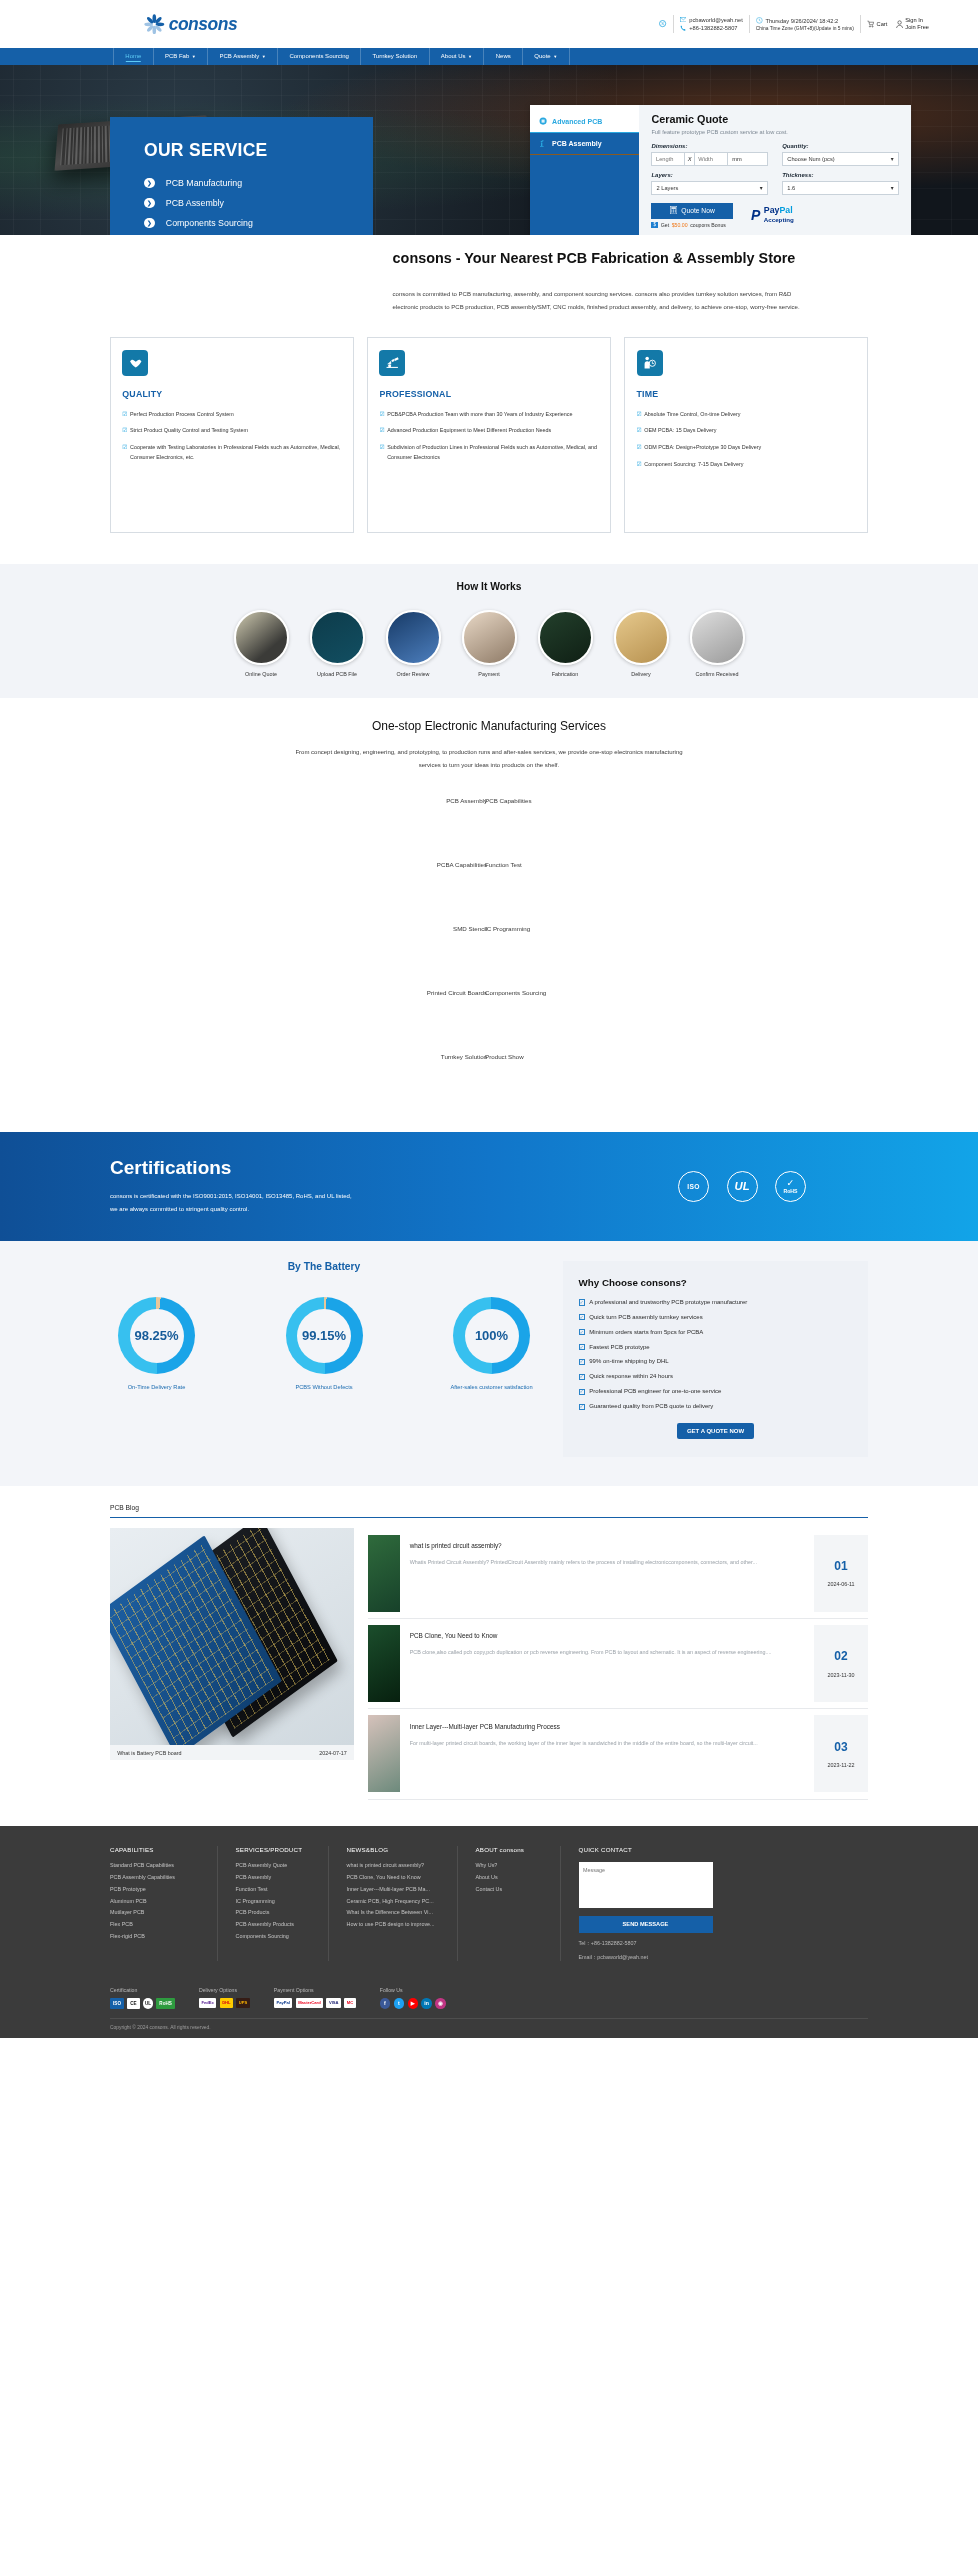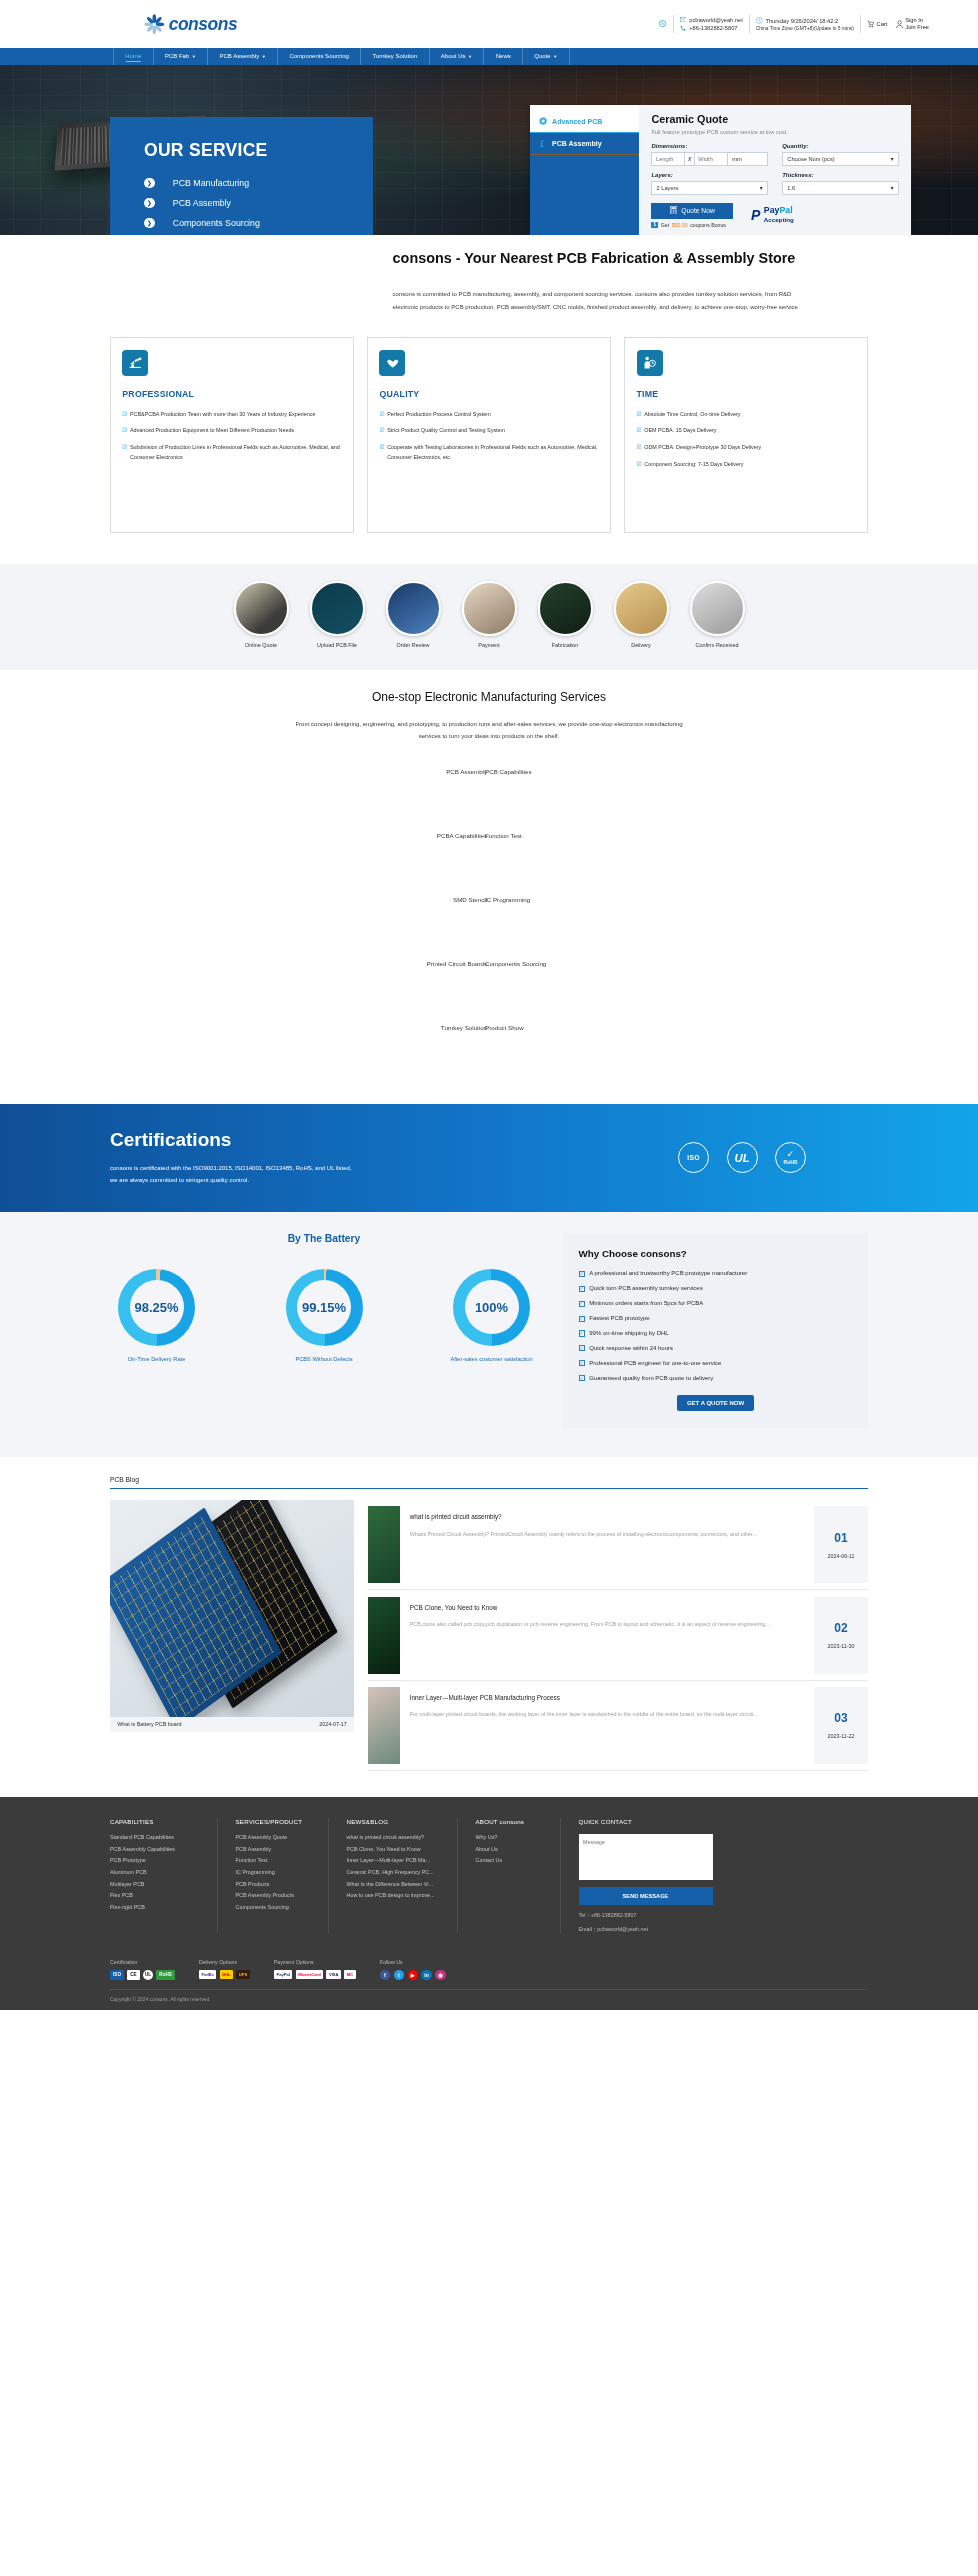--- a/index.html
+++ b/index.html
@@ -67,21 +67,21 @@
     opacity: .65;
   }
   .chip2 { left: 222px; top: 72px; width: 118px; height: 36px; }
   
   .service-panel {
     position: absolute; left: 110px; top: 52px; width: 263px; height: 131px;
     background: #1560a8; color: #fff; padding: 23px 0 0 34px; z-index: 3;
   }
   .service-title { font-size: 17.5px; font-weight: bold; letter-spacing: 0.3px; margin-bottom: 17px; }
   .service-list { display: flex; flex-direction: column; gap: 9.3px; }
-  .service-li { display: flex; align-items: flex-start; gap: 18px; font-size: 8.8px; }
+  .service-li { display: flex; align-items: flex-start; gap: 11px; font-size: 8.8px; }
   .sli-bullet {
     width: 10.8px; height: 10.8px; border-radius: 50%; background: #fff; color: #1560a8;
     display:flex; align-items:center; justify-content:center; font-size: 5.7px; font-weight: bold; flex:0 0 auto;
   }
   
   .quote-widget {
     position: absolute; right: 67px; top: 40px; width: 381px; display: flex;
     background: #f2f5f8; z-index: 4; box-shadow: 0 1px 5.2px rgba(0,0,0,.25);
   }
   .qw-side { width: 109px; background: #fff; padding-top: 7.2px; }
@@ -523,59 +523,59 @@
   <div class="intro-right">
     <h2 class="intro-h2">consons - Your Nearest PCB Fabrication &amp; Assembly Store</h2>
     <p class="intro-p">consons is committed to PCB manufacturing, assembly, and component sourcing services. consons also provides turnkey solution services, from R&amp;D electronic products to PCB production, PCB assembly/SMT, CNC molds, finished product assembly, and delivery, to achieve one-stop, worry-free service.</p>
   </div>
 </section>
 
 <section class="cards">
   <div class="card">
     <div class="card-icon">
       <svg width="15.5" height="15.5" viewBox="0 0 30 30" fill="#fff">
+          <path d="M4 12c2-3 5-4 7-2l4 3 4-3c2-2 5-1 7 2-2 5-6 9-11 12C10 21 6 17 4 12z"></path>
+        </svg>
+    </div>
+    <div class="card-title">QUALITY</div>
+    <div class="card-li">
+        <span class="chk">☑</span>
+        <span>Perfect Production Process Control System</span>
+      </div>
+    <div class="card-li">
+        <span class="chk">☑</span>
+        <span>Strict Product Quality Control and Testing System</span>
+      </div>
+    <div class="card-li">
+        <span class="chk">☑</span>
+        <span>Cooperate with Testing Laboratories in Professional Fields such as Automotive, Medical, Consumer Electronics, etc.</span>
+      </div>
+  </div>
+  <div class="card">
+    <div class="card-icon">
+      <svg width="15.5" height="15.5" viewBox="0 0 30 30" fill="#fff">
           <path d="M4 18 L12 11 L12 18 Z" opacity=".95"></path>
           <rect x="13" y="9" width="5" height="4" transform="rotate(-25 15 11)"></rect>
           <rect x="18" y="6" width="8" height="4" transform="rotate(-25 22 8)"></rect>
           <circle cx="9" cy="21" r="3"></circle>
           <rect x="3" y="23" width="22" height="2"></rect>
         </svg>
     </div>
     <div class="card-title">PROFESSIONAL</div>
     <div class="card-li">
         <span class="chk">☑</span>
         <span>PCB&amp;PCBA Production Team with more than 30 Years of Industry Experience</span>
       </div>
     <div class="card-li">
         <span class="chk">☑</span>
         <span>Advanced Production Equipment to Meet Different Production Needs</span>
       </div>
     <div class="card-li">
         <span class="chk">☑</span>
         <span>Subdivision of Production Lines in Professional Fields such as Automotive, Medical, and Consumer Electronics</span>
-      </div>
-  </div>
-  <div class="card">
-    <div class="card-icon">
-      <svg width="15.5" height="15.5" viewBox="0 0 30 30" fill="#fff">
-          <path d="M4 12c2-3 5-4 7-2l4 3 4-3c2-2 5-1 7 2-2 5-6 9-11 12C10 21 6 17 4 12z"></path>
-        </svg>
-    </div>
-    <div class="card-title">QUALITY</div>
-    <div class="card-li">
-        <span class="chk">☑</span>
-        <span>Perfect Production Process Control System</span>
-      </div>
-    <div class="card-li">
-        <span class="chk">☑</span>
-        <span>Strict Product Quality Control and Testing System</span>
-      </div>
-    <div class="card-li">
-        <span class="chk">☑</span>
-        <span>Cooperate with Testing Laboratories in Professional Fields such as Automotive, Medical, Consumer Electronics, etc.</span>
       </div>
   </div>
   <div class="card">
     <div class="card-icon">
       <svg width="15.5" height="15.5" viewBox="0 0 30 30" fill="#fff">
           <circle cx="10" cy="7" r="3.4"></circle>
           <path d="M5 26v-9c0-3 2-5 5-5s5 2 5 5v9z"></path>
           <circle cx="20" cy="16" r="6" fill="none" stroke="#fff" stroke-width="1.8"></circle>
           <path d="M20 12v4.5h3" stroke="#fff" stroke-width="1.6" fill="none"></path>
         </svg>
@@ -594,20 +594,21 @@
         <span>ODM PCBA: Design+Prototype 30 Days Delivery</span>
       </div>
     <div class="card-li">
         <span class="chk">☑</span>
         <span>Component Sourcing: 7-15 Days Delivery</span>
       </div>
   </div>
 </section>
 
 <section class="how">
+  <div class="how-title">How It Works</div>
   <div class="how-row">
     <div class="how-item">
       <div class="how-circle c1"></div>
       <div class="how-label">Online Quote</div>
     </div>
     <div class="how-item">
       <div class="how-circle c2"></div>
       <div class="how-label">Upload PCB File</div>
     </div>
     <div class="how-item">

